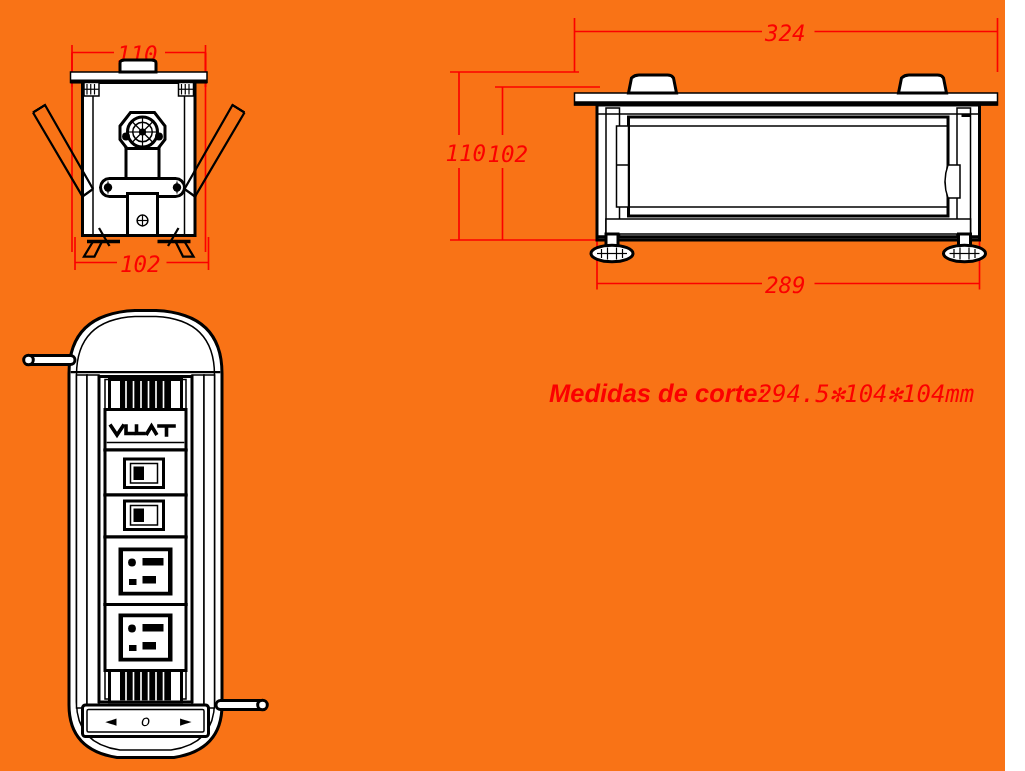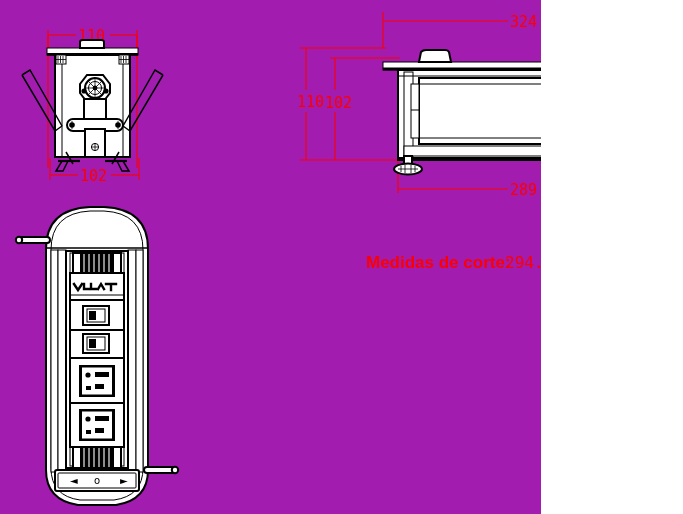--- a/index.html
+++ b/index.html
@@ -6,24 +6,25 @@
   html, body {
     margin: 0;
     padding: 0;
     background: #ffffff;
   }
   body {
     font-family: "Liberation Sans", sans-serif;
   }
   #sheet {
     position: relative;
-    width: 541px;
+    width: 670px;
     height: 514px;
-    background: #a21caf;
+    background: #f97316;
     overflow: hidden;
+    font-style: italic;
   }
   #sheet svg {
     position: absolute;
     top: 0;
     left: 0;
     width: 683px;
     height: 514px;
   }
   .dimtext {
     font-family: "DejaVu Sans Mono", "Liberation Mono", monospace;

